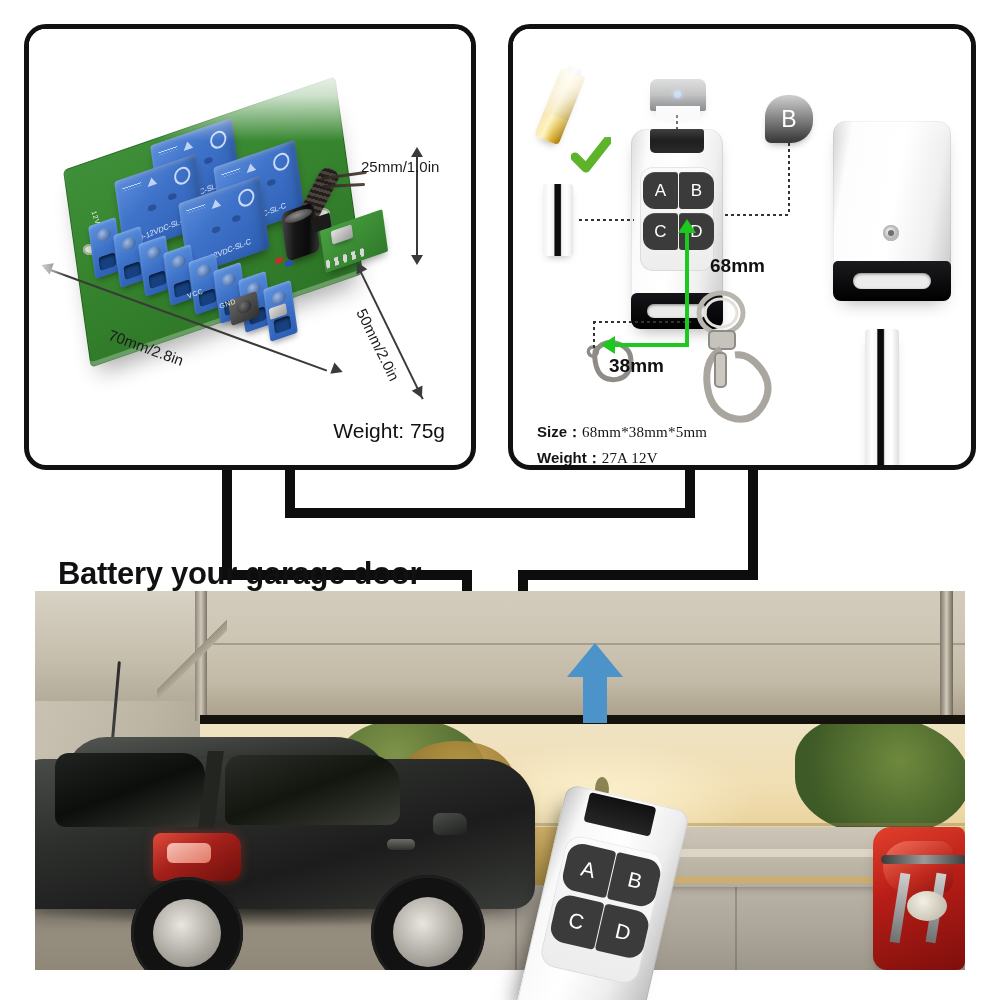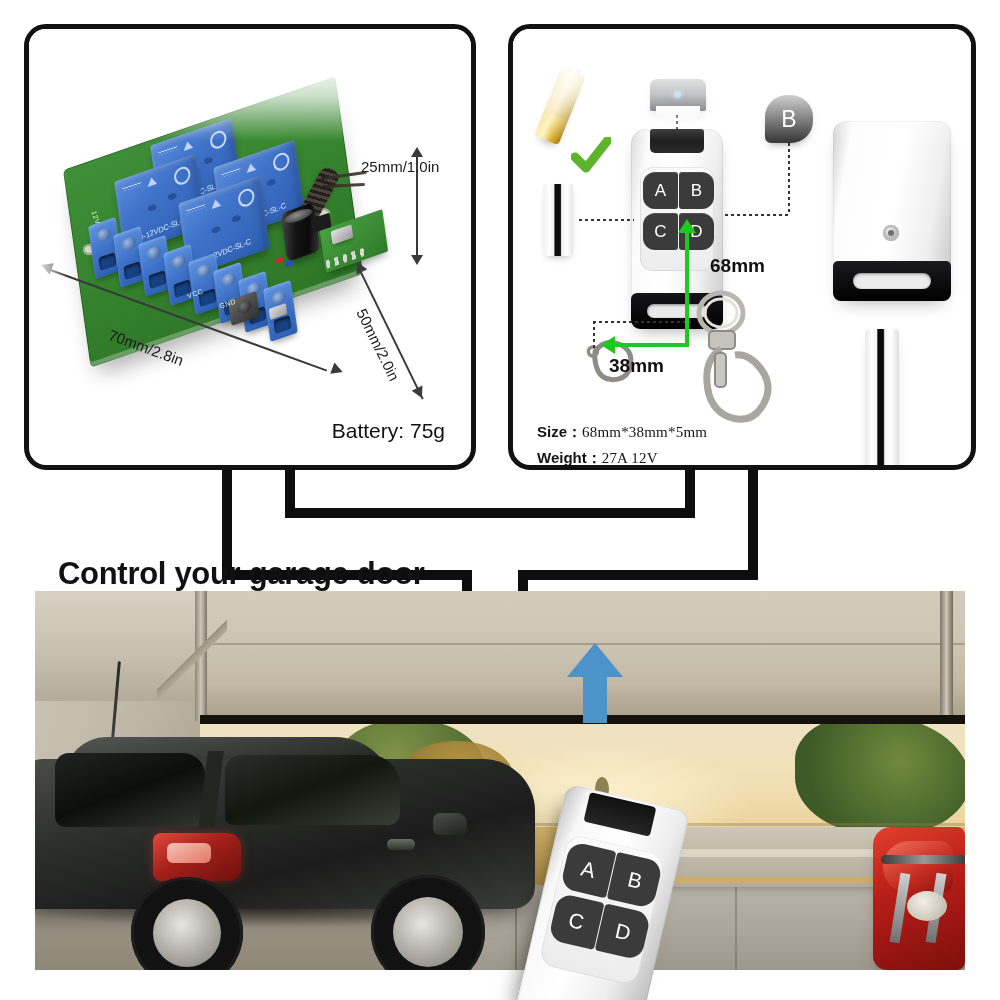--- a/index.html
+++ b/index.html
@@ -437,21 +437,21 @@
     <div class="dimline abs" style="left:16px;top:238px;width:300px;height:1.5px;transform:rotate(20deg);transform-origin:left center;"></div>
     <div class="arrowhead abs" style="left:12px;top:232px;border-top:6px solid transparent;border-bottom:6px solid transparent;border-right:11px solid #3a3a3a;transform:rotate(20deg);"></div>
     <div class="arrowhead abs" style="left:303px;top:335px;border-top:6px solid transparent;border-bottom:6px solid transparent;border-left:11px solid #3a3a3a;transform:rotate(20deg);"></div>
     <div class="dimlabel" style="left:78px;top:310px;transform:rotate(20deg);">70mm/2.8in</div>
 
     <div class="dimline abs" style="left:330px;top:238px;width:146px;height:1.5px;transform:rotate(64deg);transform-origin:left center;"></div>
     <div class="arrowhead abs" style="left:325px;top:232px;border-top:6px solid transparent;border-bottom:6px solid transparent;border-right:11px solid #3a3a3a;transform:rotate(64deg);"></div>
     <div class="arrowhead abs" style="left:385px;top:358px;border-top:6px solid transparent;border-bottom:6px solid transparent;border-left:11px solid #3a3a3a;transform:rotate(64deg);"></div>
     <div class="dimlabel" style="left:332px;top:272px;transform:rotate(64deg);transform-origin:left center;">50mm/2.0in</div>
 
-    <div class="weight-label">Battery: 75g</div>
+    <div class="weight-label">Weight: 75g</div>
   </div>
 
   <div class="panel fade" id="panel-right">
 
     <div class="led-cap">
       <span class="dot"></span>
     </div>
     <div class="dotline v" style="left:163px;top:86px;height:50px;"></div>
 
     <div class="callout">B</div>
@@ -532,21 +532,21 @@
   <div class="bracket" style="left:222px;top:570px;width:250px;height:10px;"></div>
   <div class="bracket" style="left:462px;top:570px;width:10px;height:26px;"></div>
   <div class="bracket" style="left:748px;top:470px;width:10px;height:110px;"></div>
   <div class="bracket" style="left:518px;top:570px;width:240px;height:10px;"></div>
   <div class="bracket" style="left:518px;top:570px;width:10px;height:26px;"></div>
 
   <div class="bracket" style="left:285px;top:470px;width:10px;height:48px;"></div>
   <div class="bracket" style="left:285px;top:508px;width:410px;height:10px;"></div>
   <div class="bracket" style="left:685px;top:470px;width:10px;height:48px;"></div>
 
-  <div class="heading">Control your garage door</div>
+  <div class="heading">Battery your garage door</div>
 
   <div class="photo">
     <div class="ph wall"></div>
     <div class="ph ceiling"></div>
     <div class="ph door">
         <span class="seam"></span>
       </div>
     <div class="ph door-rail"></div>
     <div class="ph door-rail2"></div>
     <div class="ph wall-rail"></div>

